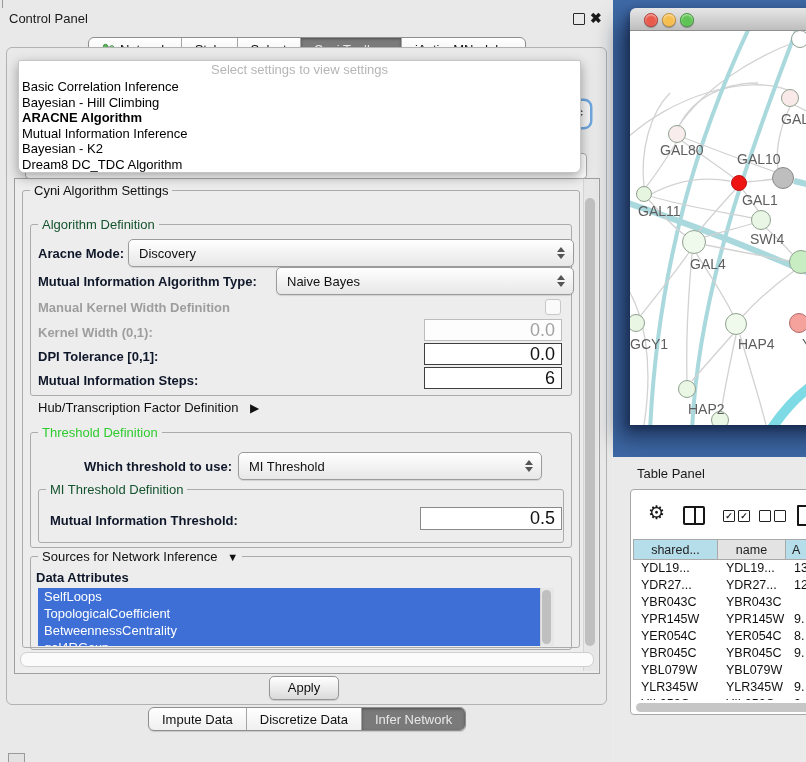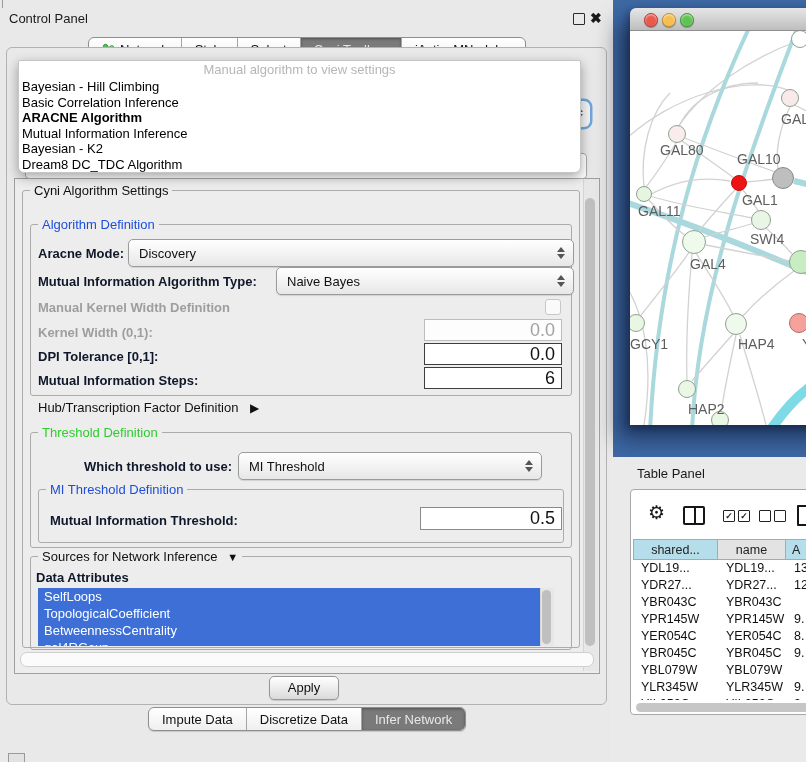--- a/index.html
+++ b/index.html
@@ -25,21 +25,21 @@
   .popup-item{height:15.5px;line-height:15.5px;font-size:13px;color:#000;padding-left:3px;white-space:nowrap;}
   .popup-item.bold{font-weight:bold;}
   .hidden-combo{border-radius:6px;background:#F4F4F4;box-shadow:0 0 0 2.5px #6FA6DC;z-index:10;}
   .hidden-field{border:1px solid #A9A9A9;border-radius:4px;background:#FFF;z-index:5;}
   
   .scrollpane{border:1px solid #9F9F9F;background:#EDEDED;}
   .vtrack{background:#E7E7E7;border-left:1px solid #D4D4D4;}
   .vthumb{background:#BFBFBF;border-radius:5px;}
   .group{border:1px solid #ABABAB;border-radius:3px;}
   .glbl{font-size:13px;background:#EDEDED;padding:0 4px;white-space:nowrap;color:#111;}
-  .glbl.blue{color:#1d4ed8;}
+  .glbl.blue{color:#14532d;}
   .glbl.green{color:#2ECC2E;}
   .lbl{font-size:13px;font-weight:bold;color:#0f172a;white-space:nowrap;}
   .lbl.dis{color:#9E9E9E;}
   .plain{font-size:13px;color:#111;white-space:nowrap;}
   .combo{border:1px solid #9B9B9B;border-radius:5px;background:linear-gradient(#FFFFFF,#E7E7E7);
          display:flex;align-items:center;font-size:13px;color:#111;padding-left:10px;
          box-shadow:0 1px 1px rgba(0,0,0,.12);}
   .combo .arrows{position:absolute;right:8px;top:50%;transform:translateY(-50%);
                  display:flex;flex-direction:column;gap:2px;}
   .tri-up{width:0;height:0;border-left:4px solid transparent;border-right:4px solid transparent;
@@ -126,23 +126,23 @@
 
     <div class="abs hidden-combo" style="left:540px;top:101px;width:50px;height:26px;">
       <span class="arrows" style="position:absolute;right:7px;top:6px;display:flex;flex-direction:column;gap:2px;">
         <span class="tri-up"></span>
           <span class="tri-dn"></span>
       </span>
     </div>
     <div class="abs hidden-field" style="left:25px;top:153px;width:560px;height:24px;"></div>
 
     <div class="abs popup" style="left:18px;top:60px;width:561px;height:111px;">
-      <div class="popup-ph">Manual algorithm to view settings</div>
+      <div class="popup-ph">Select settings to view settings</div>
+      <div class="popup-item">Basic Correlation Inference</div>
       <div class="popup-item">Bayesian - Hill Climbing</div>
-      <div class="popup-item">Basic Correlation Inference</div>
       <div class="popup-item bold">ARACNE Algorithm</div>
       <div class="popup-item">Mutual Information Inference</div>
       <div class="popup-item">Bayesian - K2</div>
       <div class="popup-item">Dream8 DC_TDC Algorithm</div>
     </div>
 
     <div class="abs scrollpane" style="left:14px;top:178px;width:584px;height:494px;"></div>
     <div class="abs vtrack" style="left:583px;top:179px;width:14px;height:492px;"></div>
     <div class="abs vthumb" style="left:585px;top:198px;width:10px;height:448px;"></div>
 

